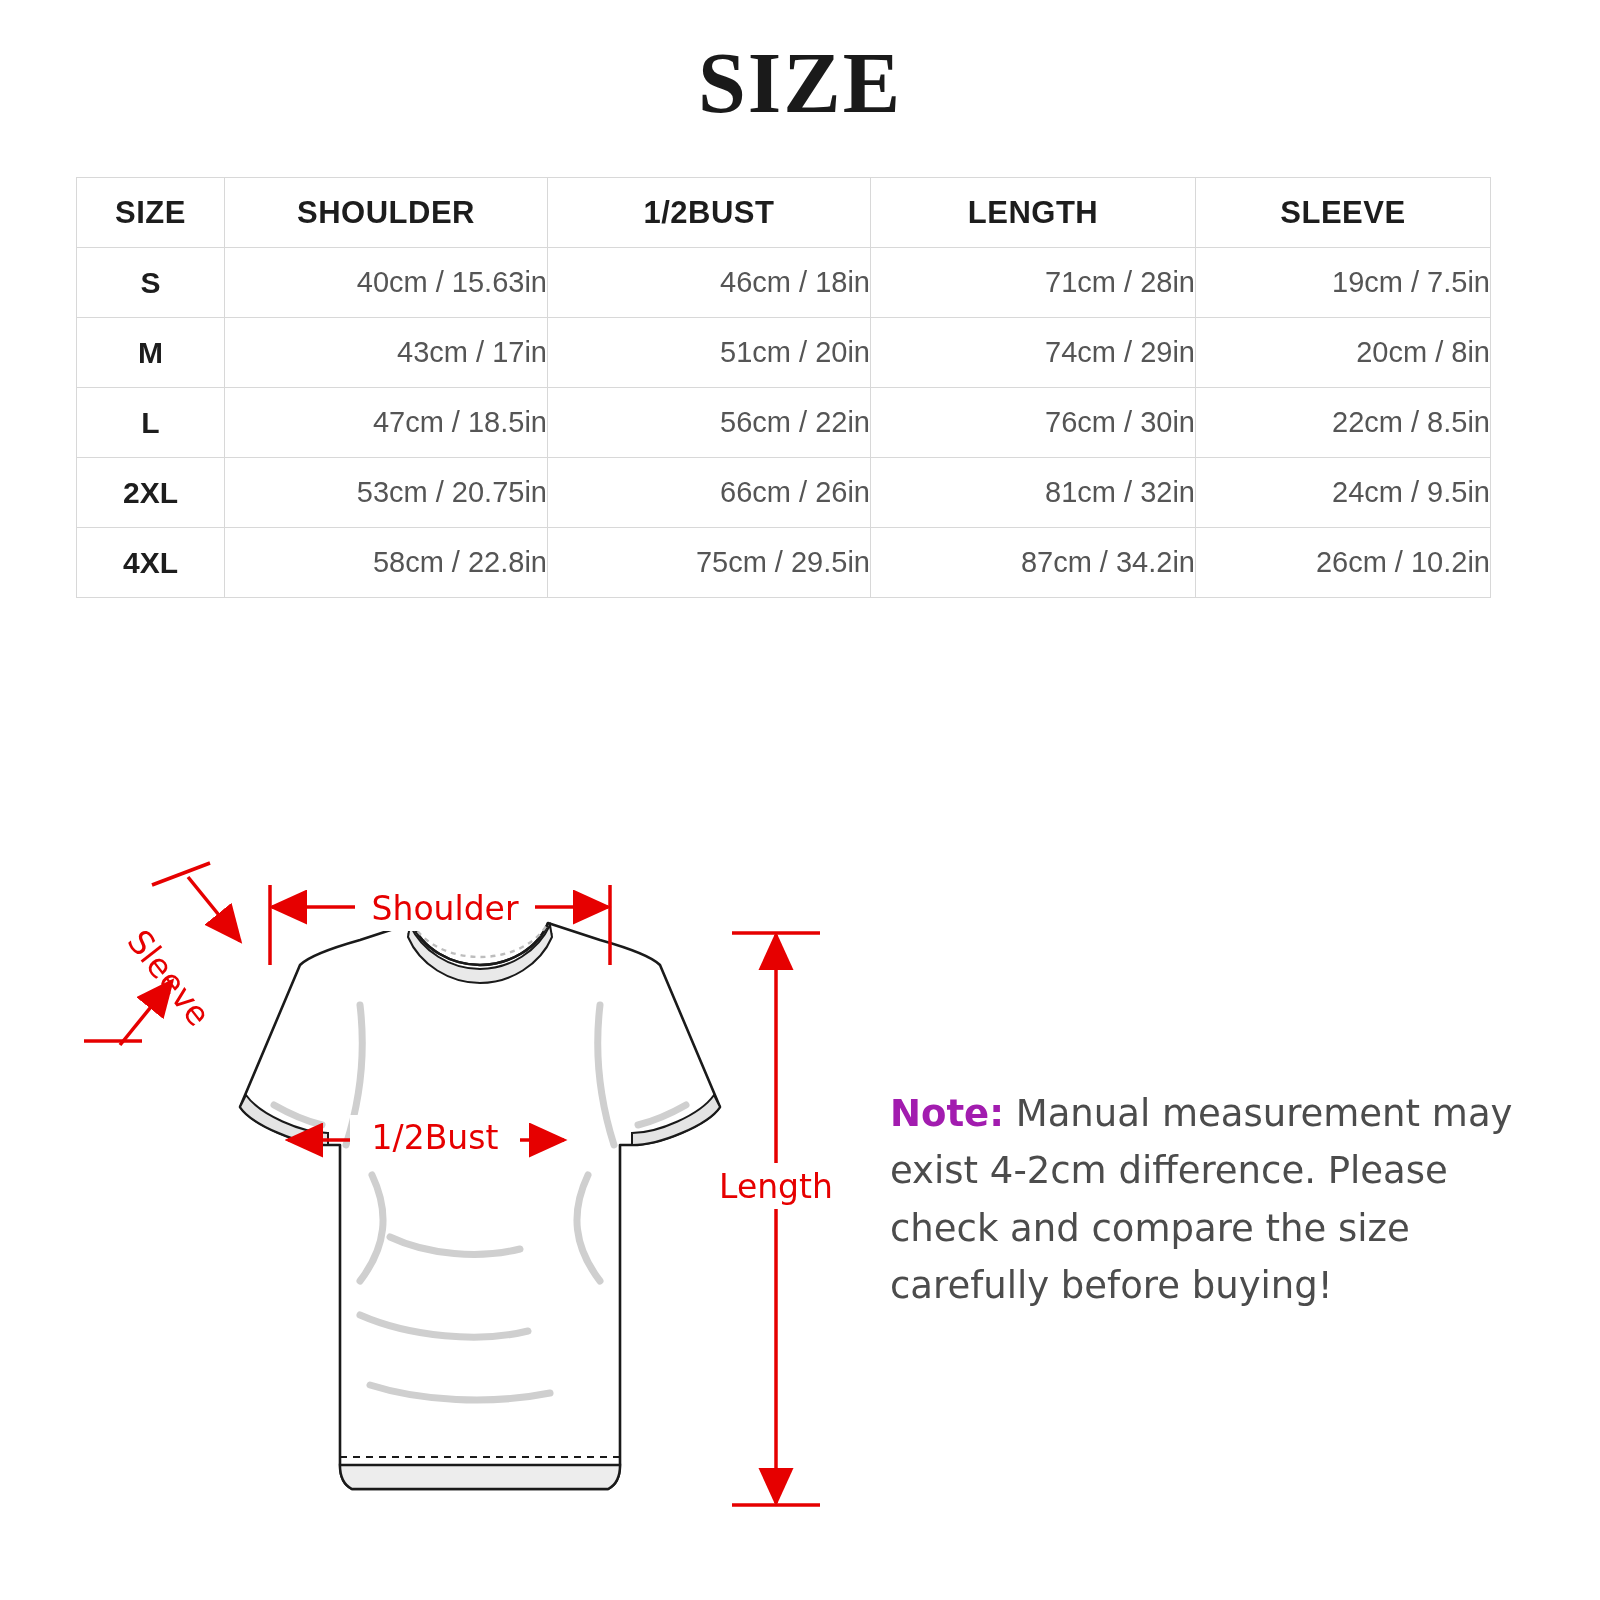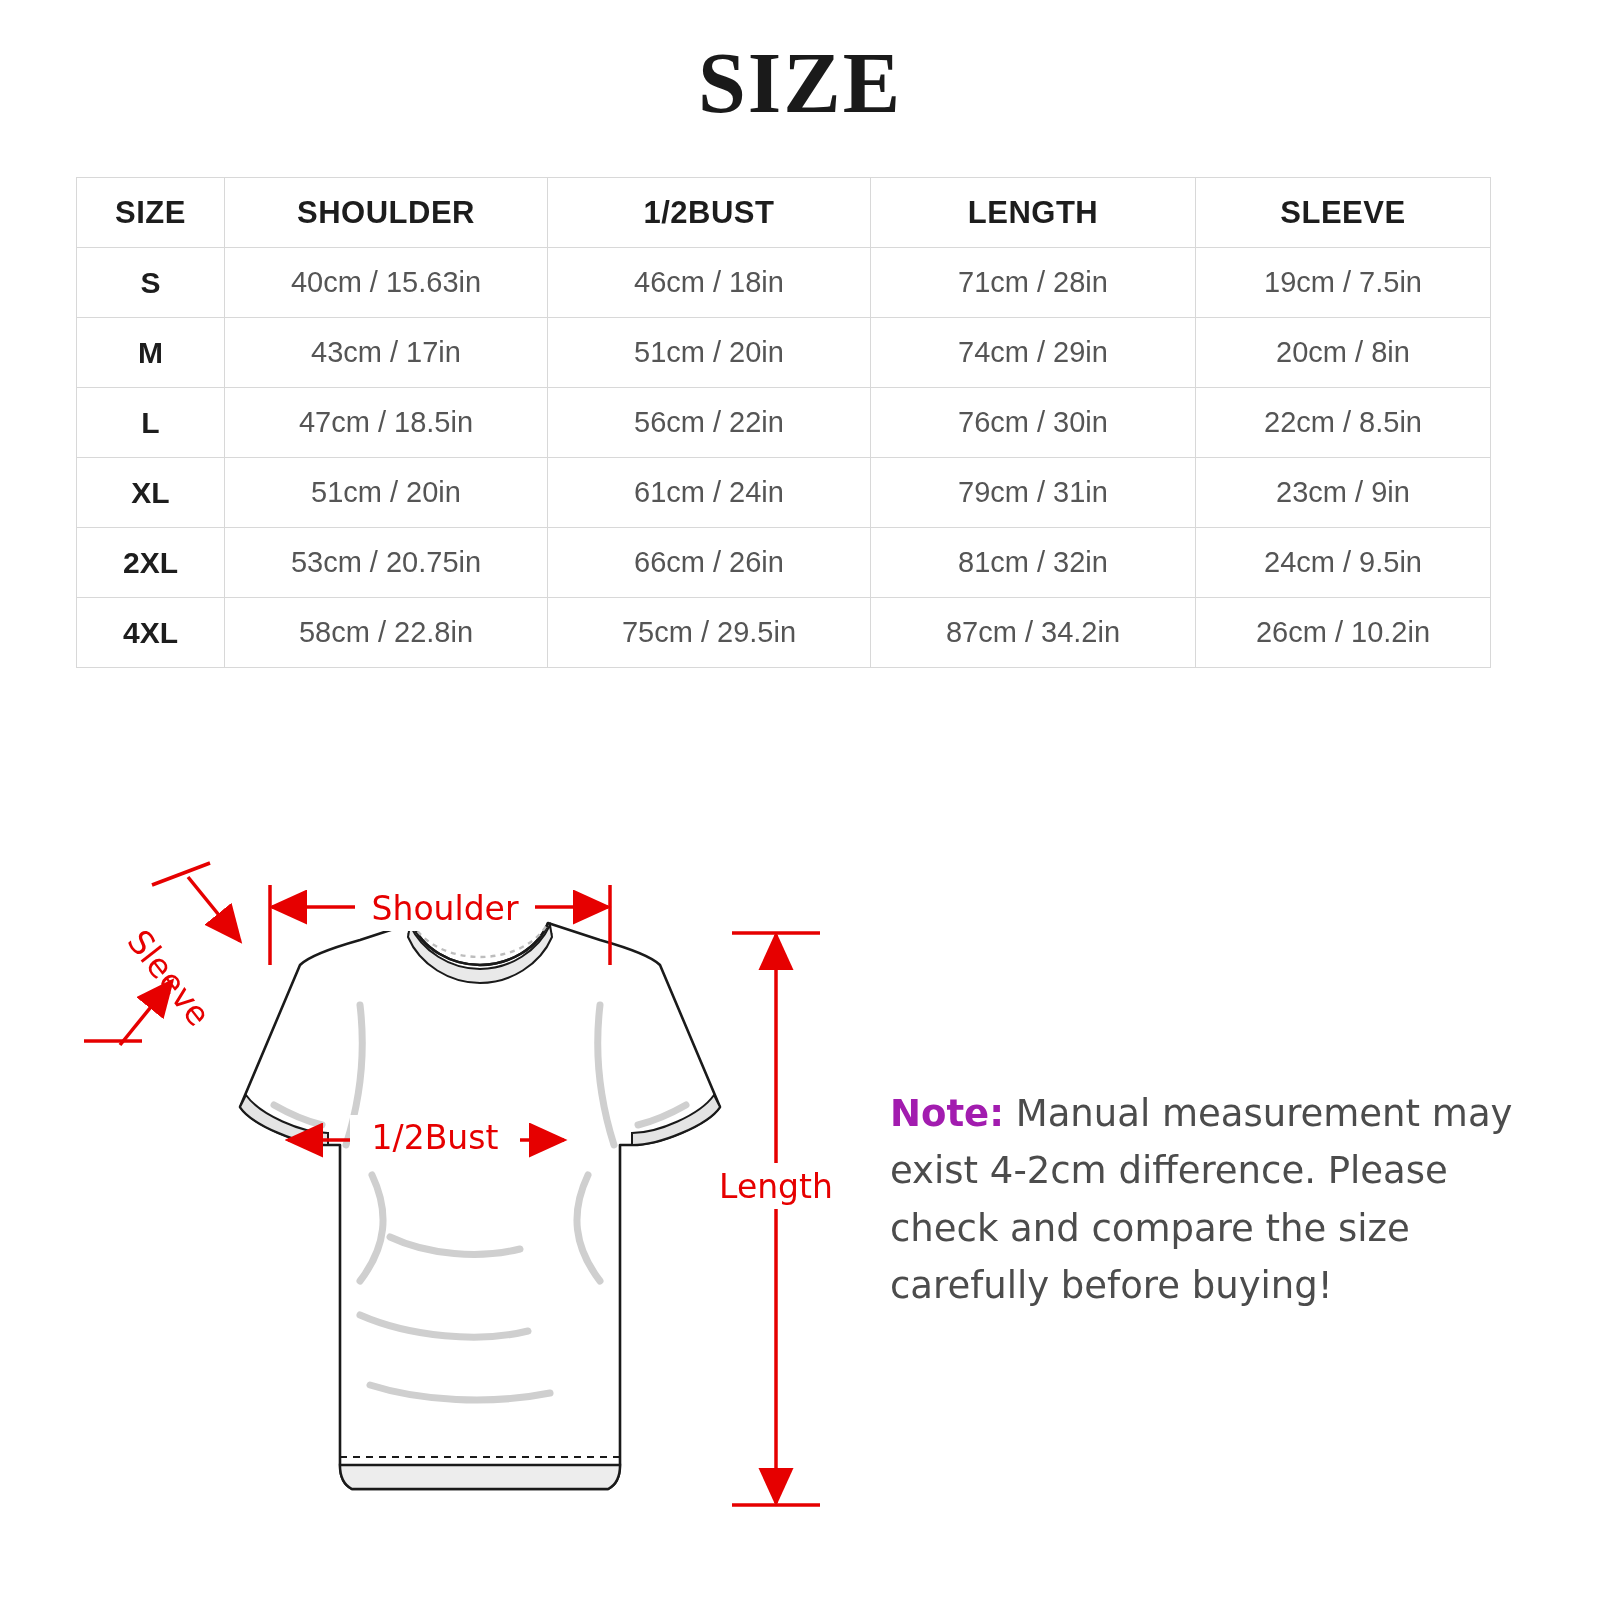--- a/index.html
+++ b/index.html
@@ -58,20 +58,21 @@
   }
   #size-table td.size-cell {
     font-size: 30px;
     font-weight: 700;
     color: #1d1d1d;
   }
   #size-table td.val-cell {
     font-size: 29px;
     font-weight: 400;
     color: #555555;
+    text-align: right;
   }
   #size-table col.c0 { width: 148px; }
   #size-table col.c1 { width: 323px; }
   #size-table col.c2 { width: 323px; }
   #size-table col.c3 { width: 325px; }
   #size-table col.c4 { width: 295px; }
 
   
   #diagram {
     position: absolute;
@@ -136,27 +137,20 @@
         <td class="val-cell">51cm / 20in</td>
         <td class="val-cell">74cm / 29in</td>
         <td class="val-cell">20cm / 8in</td>
       </tr>
       <tr>
         <td class="size-cell">L</td>
         <td class="val-cell">47cm / 18.5in</td>
         <td class="val-cell">56cm / 22in</td>
         <td class="val-cell">76cm / 30in</td>
         <td class="val-cell">22cm / 8.5in</td>
-      </tr>
-      <tr>
-        <td class="size-cell">XL</td>
-        <td class="val-cell">51cm / 20in</td>
-        <td class="val-cell">61cm / 24in</td>
-        <td class="val-cell">79cm / 31in</td>
-        <td class="val-cell">23cm / 9in</td>
       </tr>
       <tr>
         <td class="size-cell">2XL</td>
         <td class="val-cell">53cm / 20.75in</td>
         <td class="val-cell">66cm / 26in</td>
         <td class="val-cell">81cm / 32in</td>
         <td class="val-cell">24cm / 9.5in</td>
       </tr>
       <tr>
         <td class="size-cell">4XL</td>

